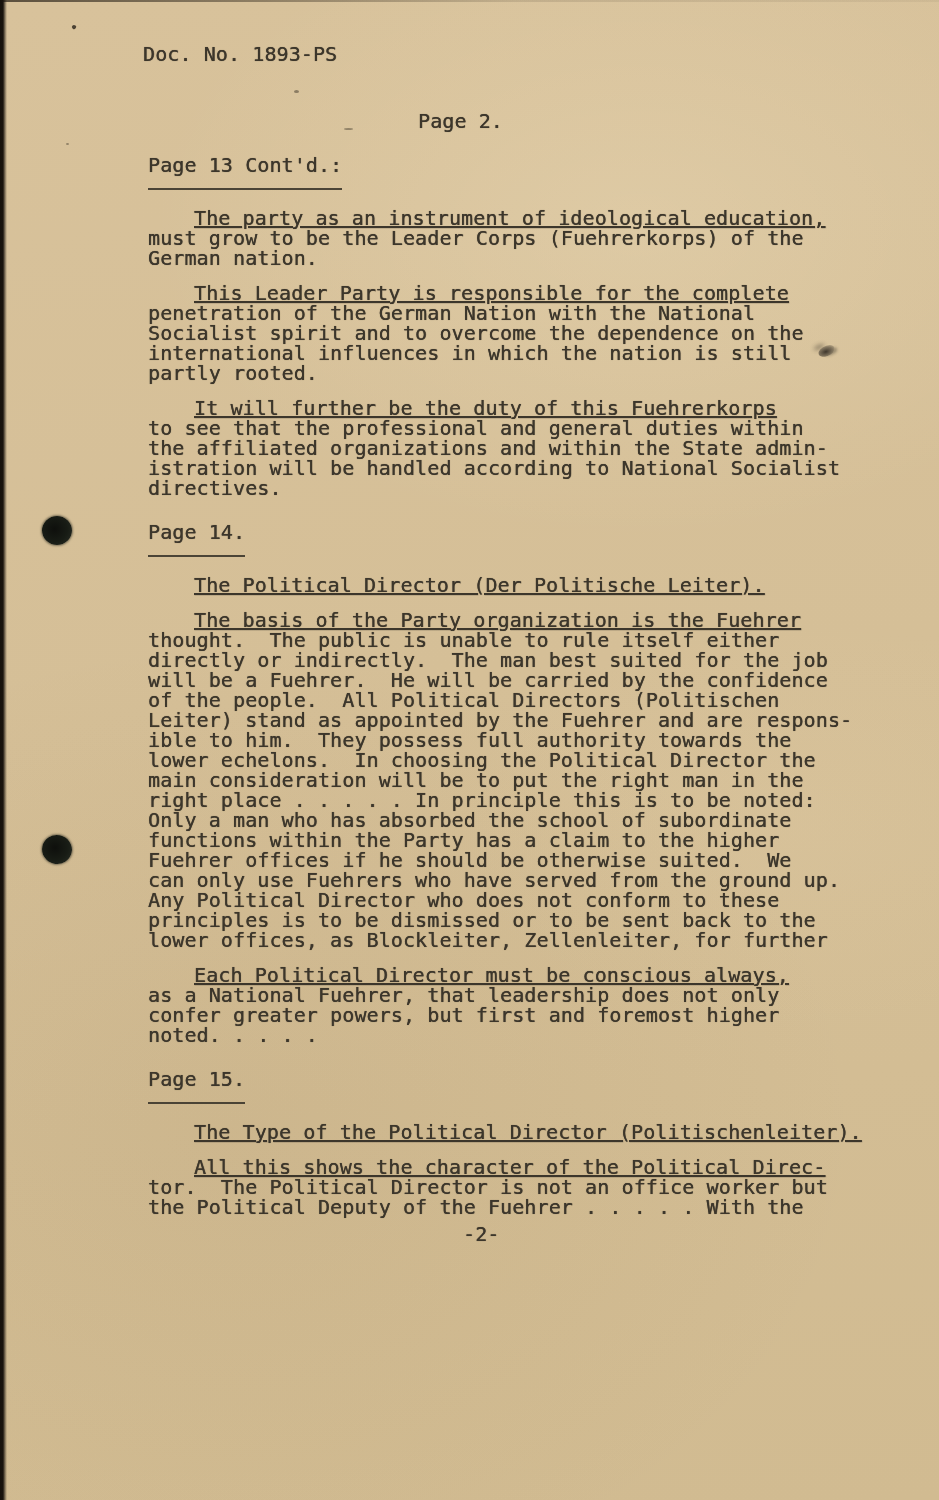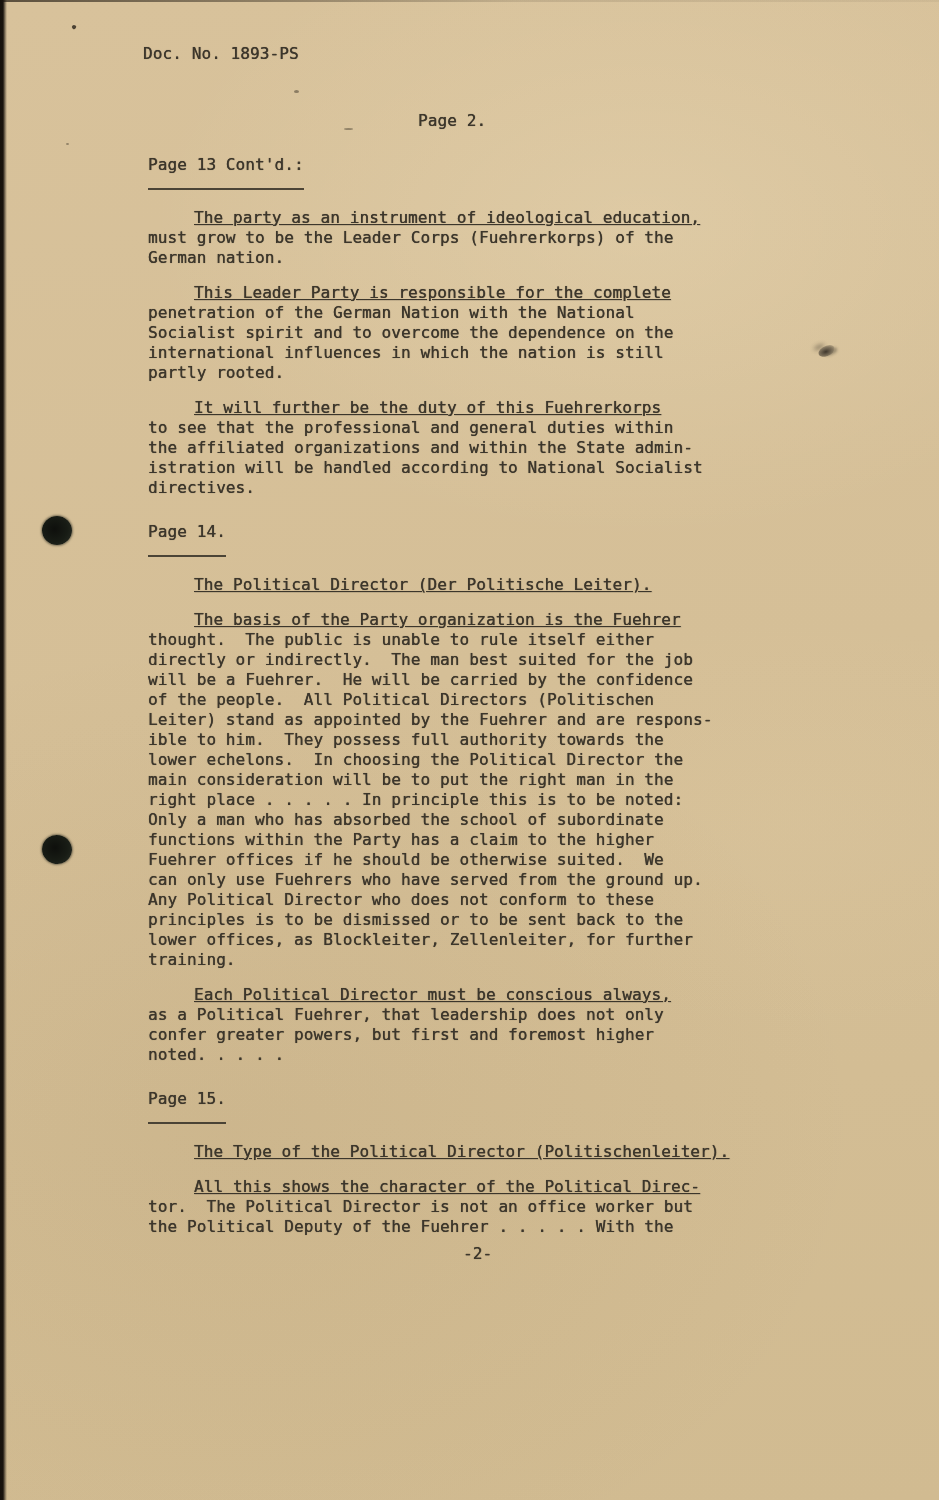--- a/index.html
+++ b/index.html
@@ -15,21 +15,21 @@
       radial-gradient(ellipse 500px 300px at 85% 55%, rgba(235,216,178,0.12), rgba(235,216,178,0) 70%),
       linear-gradient(175deg, #d8c29b 0%, #d5bf97 45%, #d1bb91 100%);
   }
   .page-inner {
     position: absolute;
     left: 0; top: 0;
     width: 939px; height: 1500px;
     padding: 44px 88px 0 148px;
     box-sizing: border-box;
     color: #3c362b;
-    font-size: 16px;
+    font-size: 20px;
     line-height: 20px;
     letter-spacing: 0.1px;
     text-shadow: 0 0 0.7px rgba(58,52,42,0.85), 0.4px 0.4px 0.6px rgba(58,52,42,0.4);
   }
   .doc-number { white-space: pre; margin-left: -5px; }
   .page-header { white-space: pre; margin-top: 47px; margin-left: 270px; }
   .heading { margin-top: 24px; }
   .heading-text {
     display: inline-block;
     white-space: pre;
@@ -120,25 +120,24 @@
         <div class="line">lower echelons.  In choosing the Political Director the</div>
         <div class="line">main consideration will be to put the right man in the</div>
         <div class="line">right place . . . . . In principle this is to be noted:</div>
         <div class="line">Only a man who has absorbed the school of subordinate</div>
         <div class="line">functions within the Party has a claim to the higher</div>
         <div class="line">Fuehrer offices if he should be otherwise suited.  We</div>
         <div class="line">can only use Fuehrers who have served from the ground up.</div>
         <div class="line">Any Political Director who does not conform to these</div>
         <div class="line">principles is to be dismissed or to be sent back to the</div>
         <div class="line">lower offices, as Blockleiter, Zellenleiter, for further</div>
-        <div class="line">training.</div>
       </div>
       <div class="para">
         <div class="line first">Each Political Director must be conscious always,</div>
-        <div class="line">as a Political Fuehrer, that leadership does not only</div>
+        <div class="line">as a National Fuehrer, that leadership does not only</div>
         <div class="line">confer greater powers, but first and foremost higher</div>
         <div class="line">noted. . . . .</div>
       </div>
       <div class="heading"><span class="heading-text">Page 15.</span></div>
       <div class="para">
         <div class="line first">The Type of the Political Director (Politischenleiter).</div>
       </div>
       <div class="para">
         <div class="line first">All this shows the character of the Political Direc-</div>
         <div class="line">tor.  The Political Director is not an office worker but</div>

